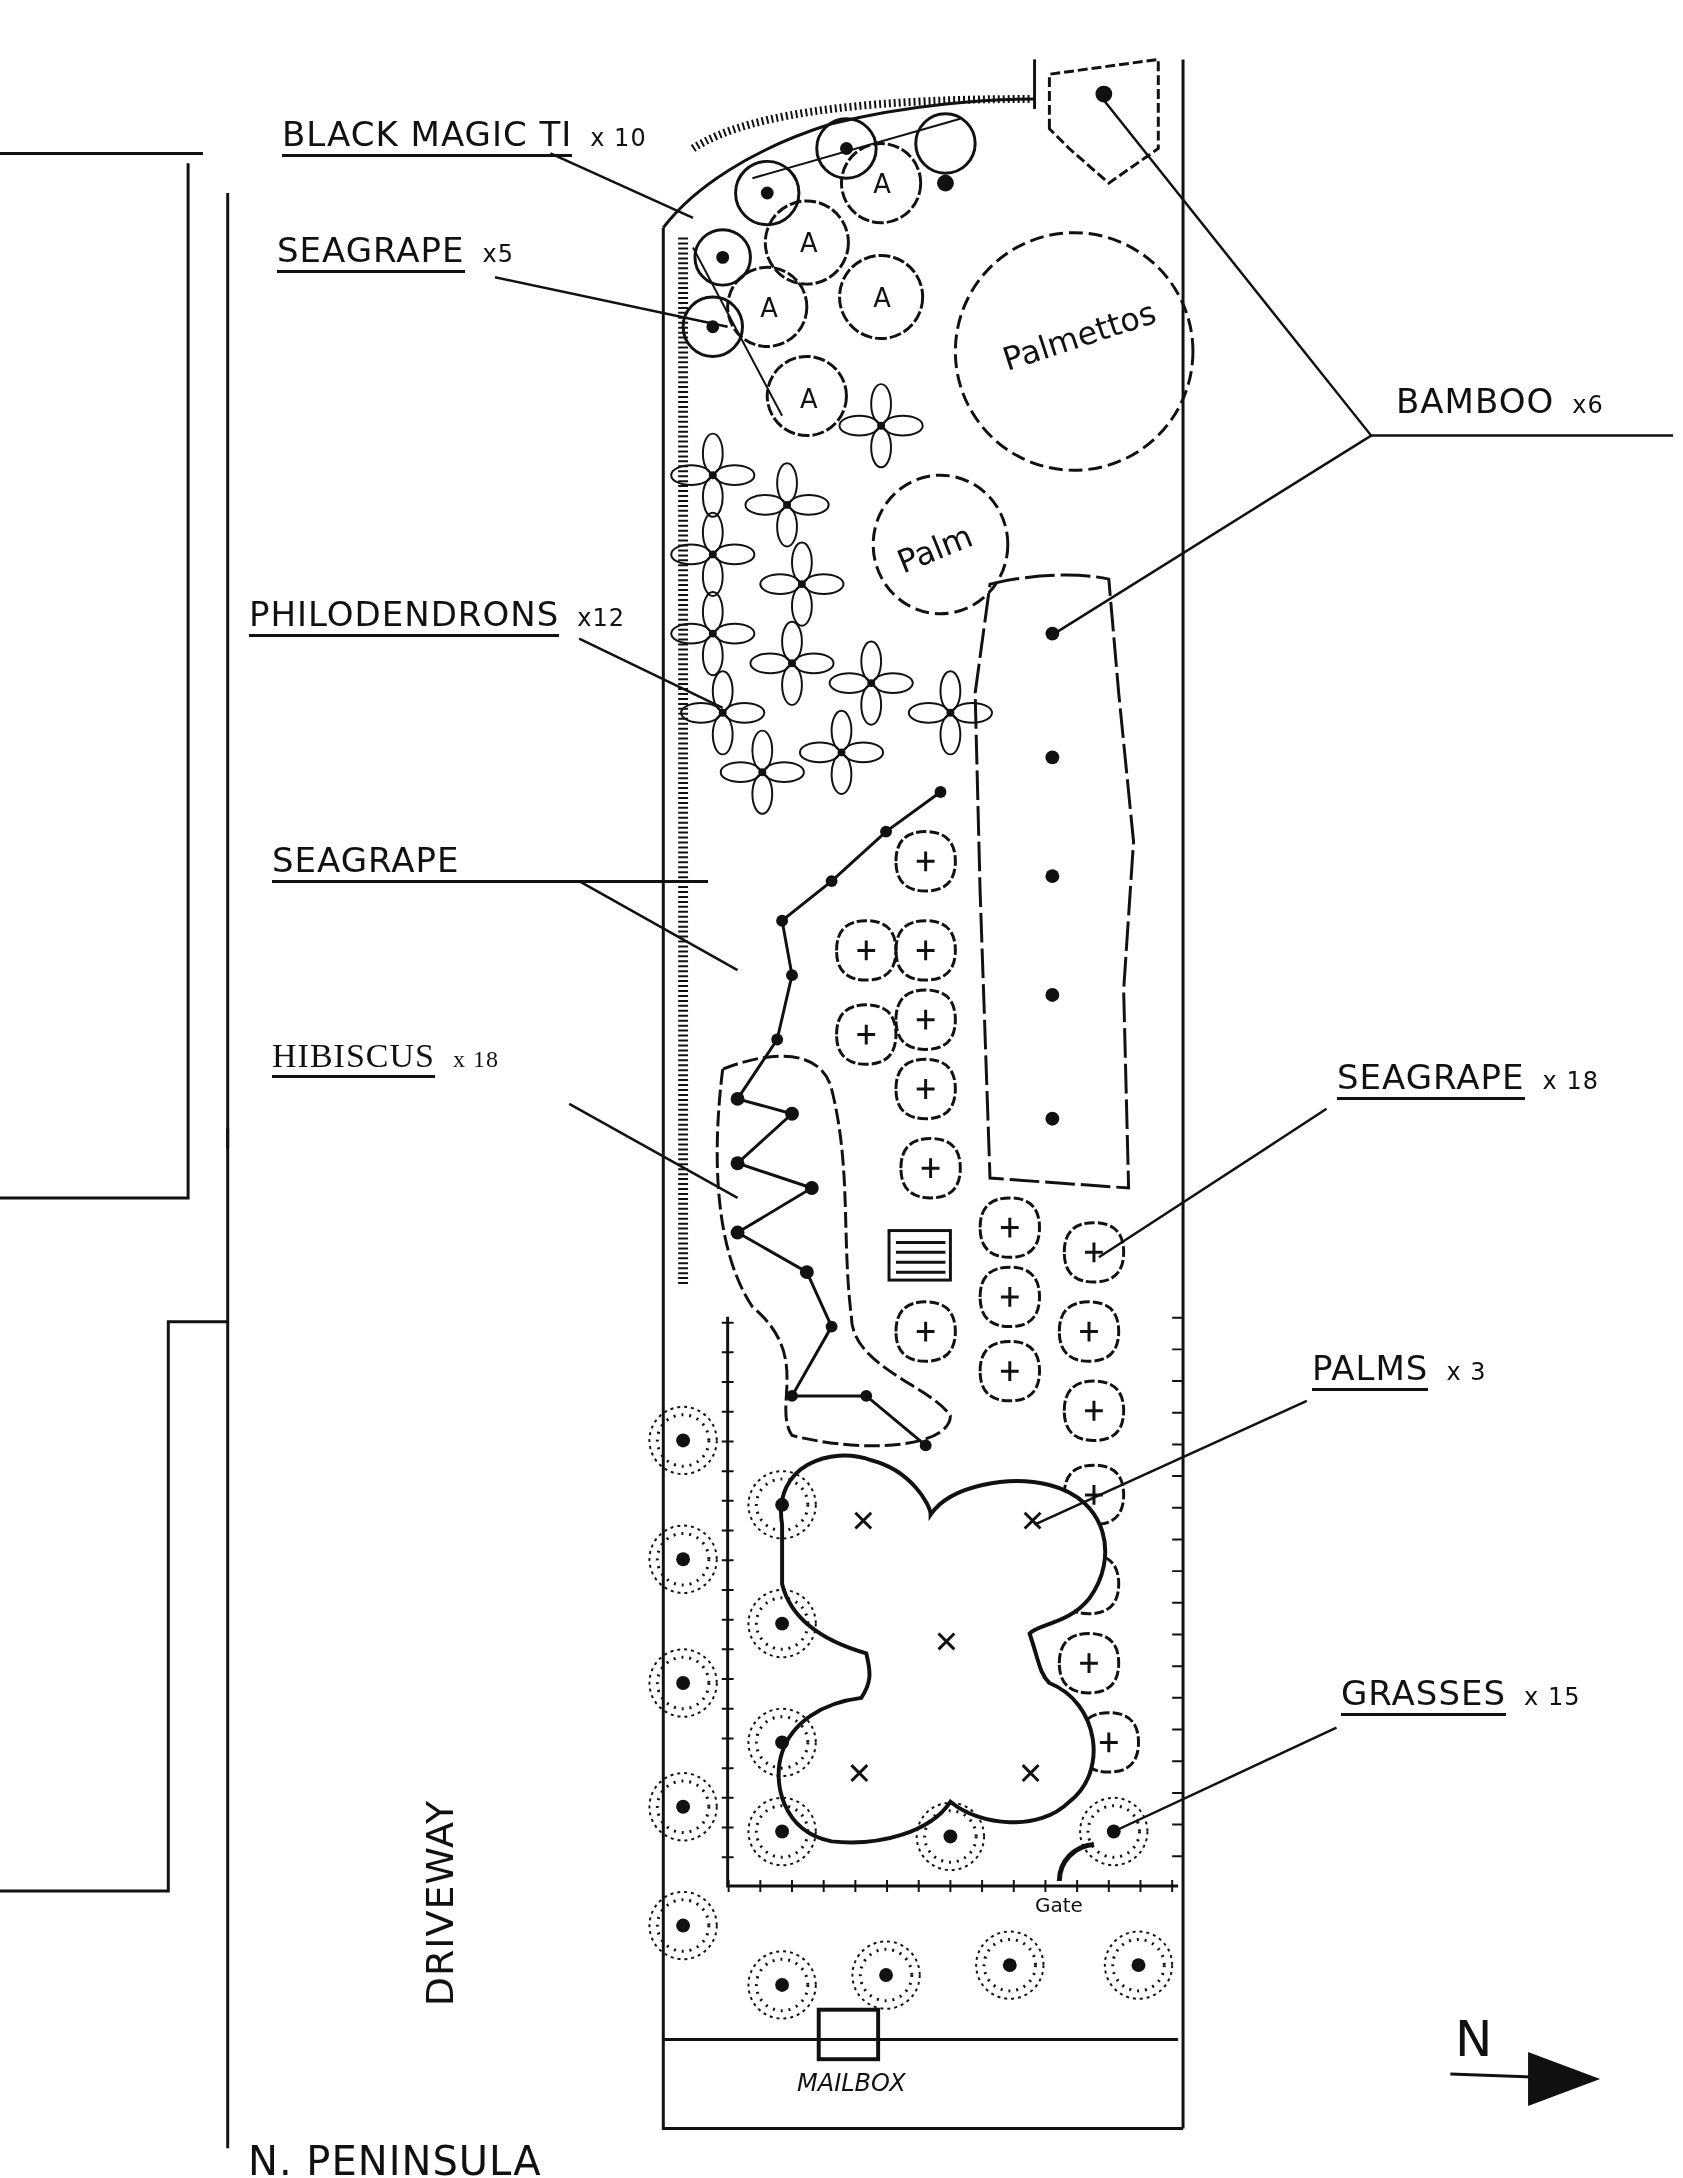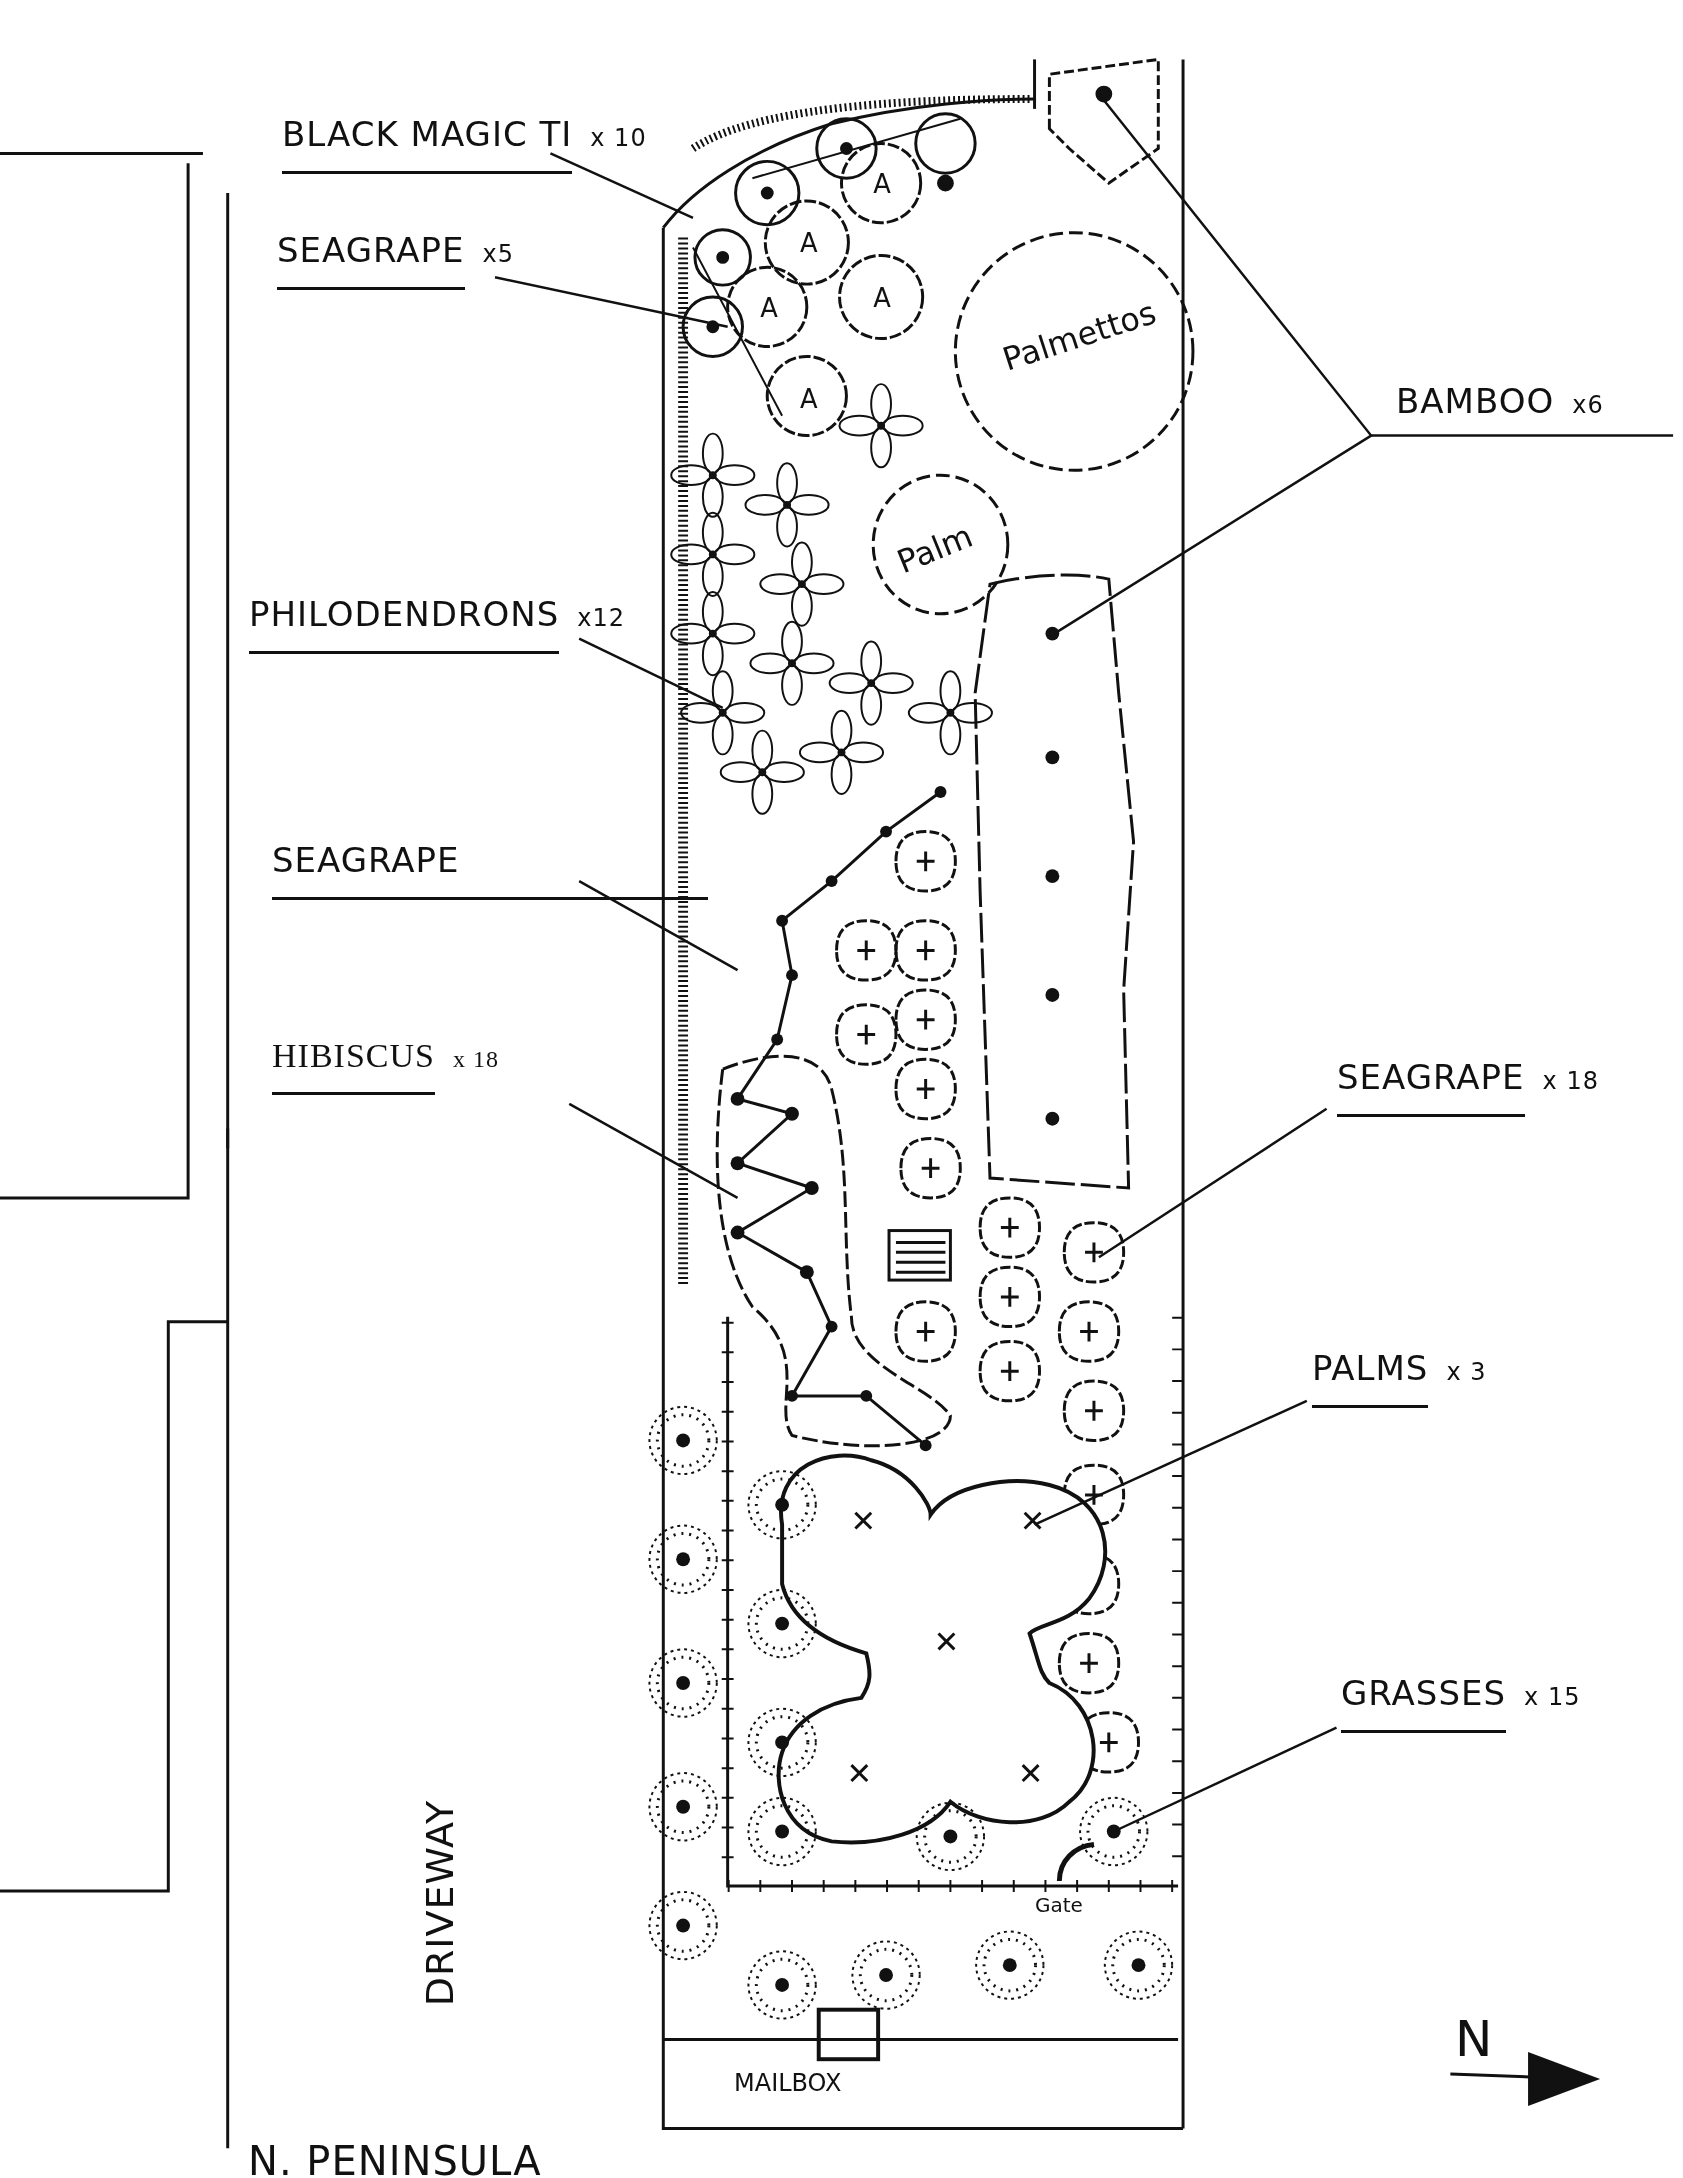--- a/index.html
+++ b/index.html
@@ -1,21 +1,21 @@
 <!DOCTYPE html>
 <html><head>
 <meta charset="utf-8">
 <style>
   html, body { margin:0; padding:0; background:#ffffff; }
   body { width:1683px; height:2178px; position:relative; overflow:hidden;
          font-family:"DejaVu Sans", sans-serif; color:#000; }
   #canvas { position:absolute; left:0; top:0; width:1683px; height:2178px; }
   .lbl { position:absolute; font-family:"DejaVu Sans", sans-serif; font-size:34px;
          letter-spacing:1px; white-space:nowrap; color:#111; }
-  .lbl .name { display:inline-block; border-bottom:3px solid #111; padding-bottom:17px; }
+  .lbl .name { display:inline-block; border-bottom:3px solid #111; padding-bottom:0; }
   .lbl .qty { font-size:24px; margin-left:18px; }
   .small { position:absolute; font-family:"DejaVu Sans", sans-serif; font-size:24px; white-space:nowrap; color:#111; }
   .plantname { position:absolute; font-family:"DejaVu Sans", sans-serif; font-size:32px; color:#111; white-space:nowrap; }
 </style>
 </head>
 <body>
 
 <svg id="canvas" viewBox="0 0 1700 2200" xmlns="http://www.w3.org/2000/svg">
   <defs>
     <g id="grass-clump">
@@ -260,17 +260,17 @@
 <div class="lbl" style="left:1312px;top:1348px;">
   <span class="name">PALMS</span><span class="qty">x 3</span>
 </div>
 <div class="lbl" style="left:1341px;top:1673px;">
   <span class="name">GRASSES</span><span class="qty">x 15</span>
 </div>
 
 <div class="plantname" style="left:1000px;top:317px;transform:rotate(-18deg);">Palmettos</div>
 <div class="plantname" style="left:896px;top:530px;transform:rotate(-22deg);">Palm</div>
 <div class="small" style="left:1035px;top:1893px;font-size:20px;text-align:right;">Gate</div>
-<div class="small" style="left:734px;top:2069px;">MAILBOX</div>
+<div class="small" style="left:797px;top:2069px;font-style:italic;">MAILBOX</div>
 <div class="lbl" style="left:337px;top:1881px;transform:rotate(-90deg);font-size:38px;">DRIVEWAY</div>
 <div class="lbl" style="left:248px;top:2138px;font-size:40px;">N. PENINSULA</div>
 <div class="lbl" style="left:1455px;top:2010px;font-size:50px;">N</div>
 
 
 </body></html>

